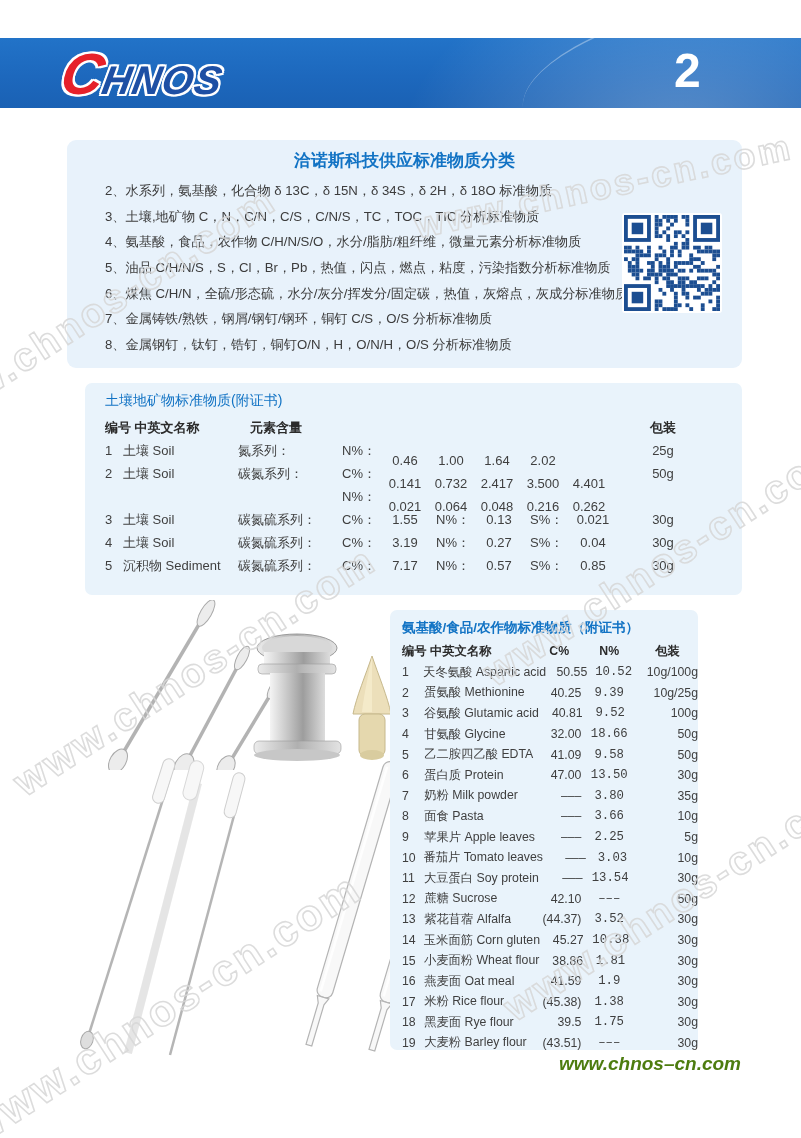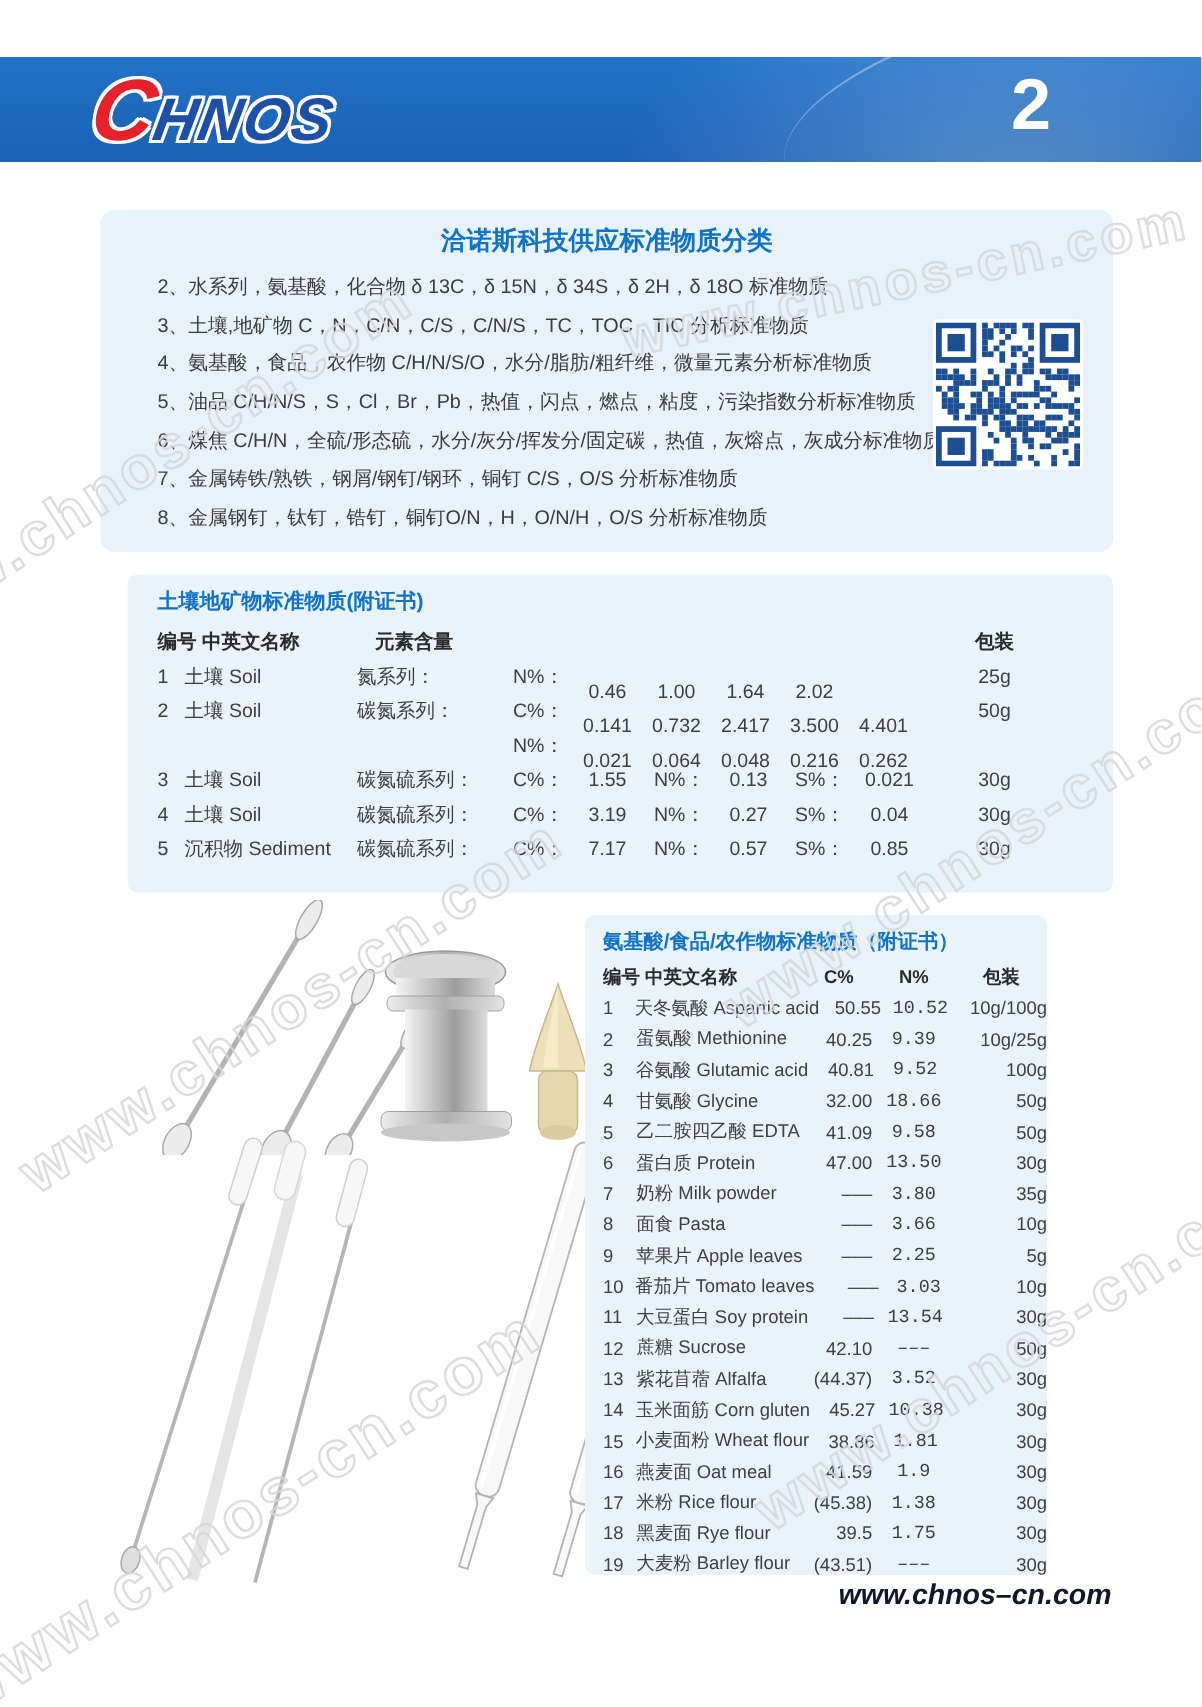--- a/index.html
+++ b/index.html
@@ -28,21 +28,21 @@
 
   
   .catbox{position:absolute;left:67px;top:140px;width:675px;height:228px;background:#e8f2fb;border-radius:9px;}
   .cat-title{width:100%;text-align:center;margin-top:9px;font-size:17px;font-weight:bold;color:#1273c4;}
   .cat-items{margin-top:6px;}
   .cat-item{margin-left:38px;height:25.7px;line-height:25.7px;font-size:13.2px;color:#3c3c3c;white-space:nowrap;}
   .qr-wrap{position:absolute;left:555px;top:73px;width:100px;height:100px;background:#ffffff;border-radius:3px;padding:2px;box-sizing:border-box;}
 
   
   .soilbox{position:absolute;left:85px;top:383px;width:657px;height:212px;background:#e9f3fb;border-radius:7px;}
-  .soil-title{margin:9px 0 0 20px;font-size:14px;font-weight:bold;color:#1273c4;}
+  .soil-title{margin:9px 0 0 20px;font-size:14px;font-weight:normal;color:#1273c4;}
   .shead,.srow{position:relative;display:flex;align-items:center;height:23px;font-size:13px;color:#3f3f3f;}
   .shead{margin-top:6px;font-weight:bold;color:#2b2b2b;}
   .sh-no{margin-left:20px;}
   .sh-content{position:absolute;left:165px;}
   .s-no{width:18px;margin-left:20px;}
   .s-name{width:115px;}
   .s-series{width:98px;text-align:left;}
   .s-lab{width:40px;margin-left:6px;}
   .s-val{width:46px;text-align:center;margin-top:20px;}
   .s-lab2{width:38px;margin-left:6px;}
@@ -61,21 +61,21 @@
   .a-no{margin-left:12px;width:24px;}
   .a-name{width:122px;white-space:nowrap;}
   .a-c{width:48px;text-align:right;}
   .a-n{width:60px;text-align:center;font-family:Liberation Mono, monospace;}
   .a-pack{width:66px;text-align:right;}
 
   
   .photo{position:absolute;}
 
   
-  .footer-url{position:absolute;right:60px;top:1053px;font-size:19px;font-weight:bold;font-style:italic;color:#0f172a;text-decoration:none;}
+  .footer-url{position:absolute;right:60px;top:1053px;font-size:19px;font-weight:bold;font-style:italic;color:#4d7c0f;text-decoration:none;}
 </style>
 </head>
 <body>
 
 <div class="page">
 
   <div class="header">
     <div class="sweep1"></div>
     <div class="sweep2"></div>
     <div class="logo">

